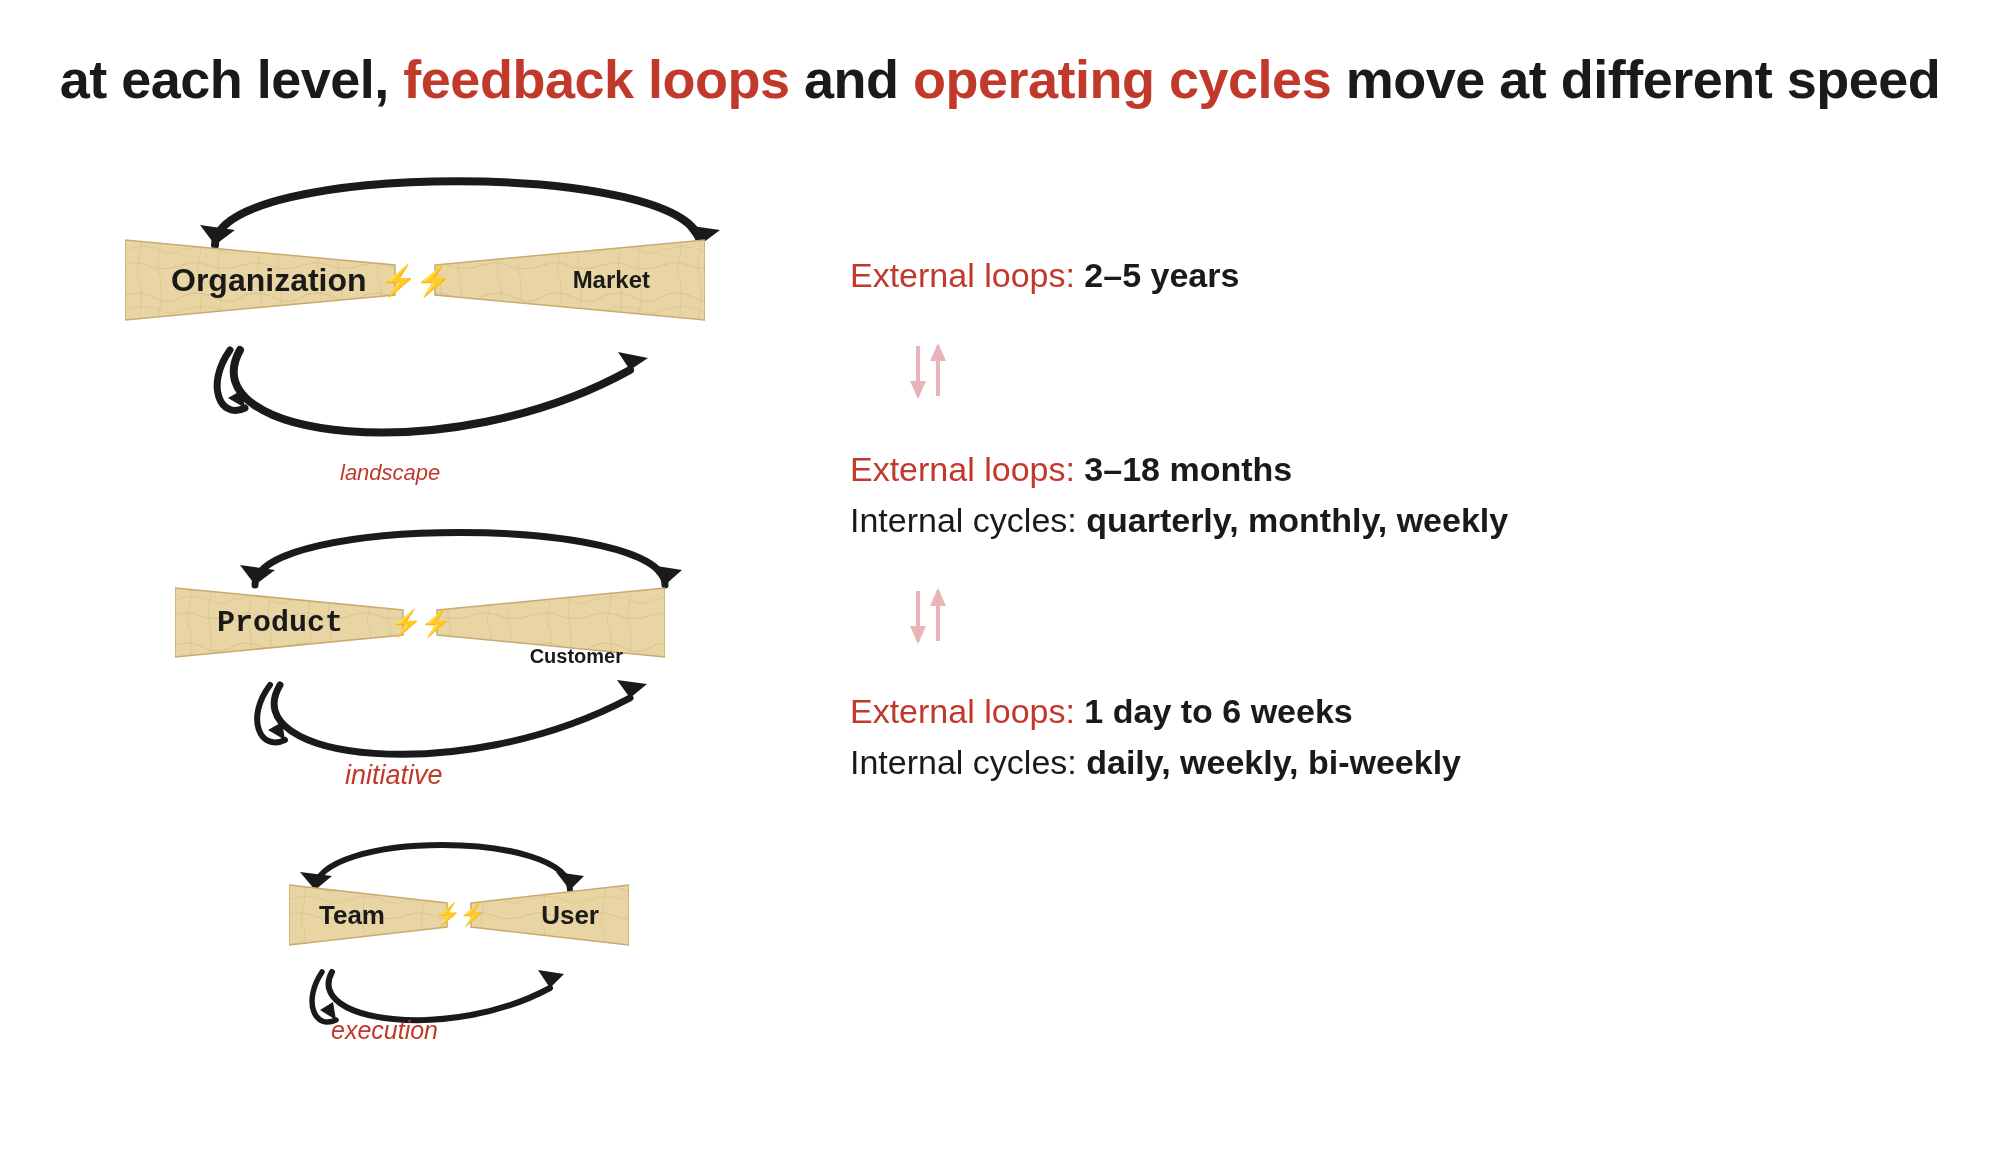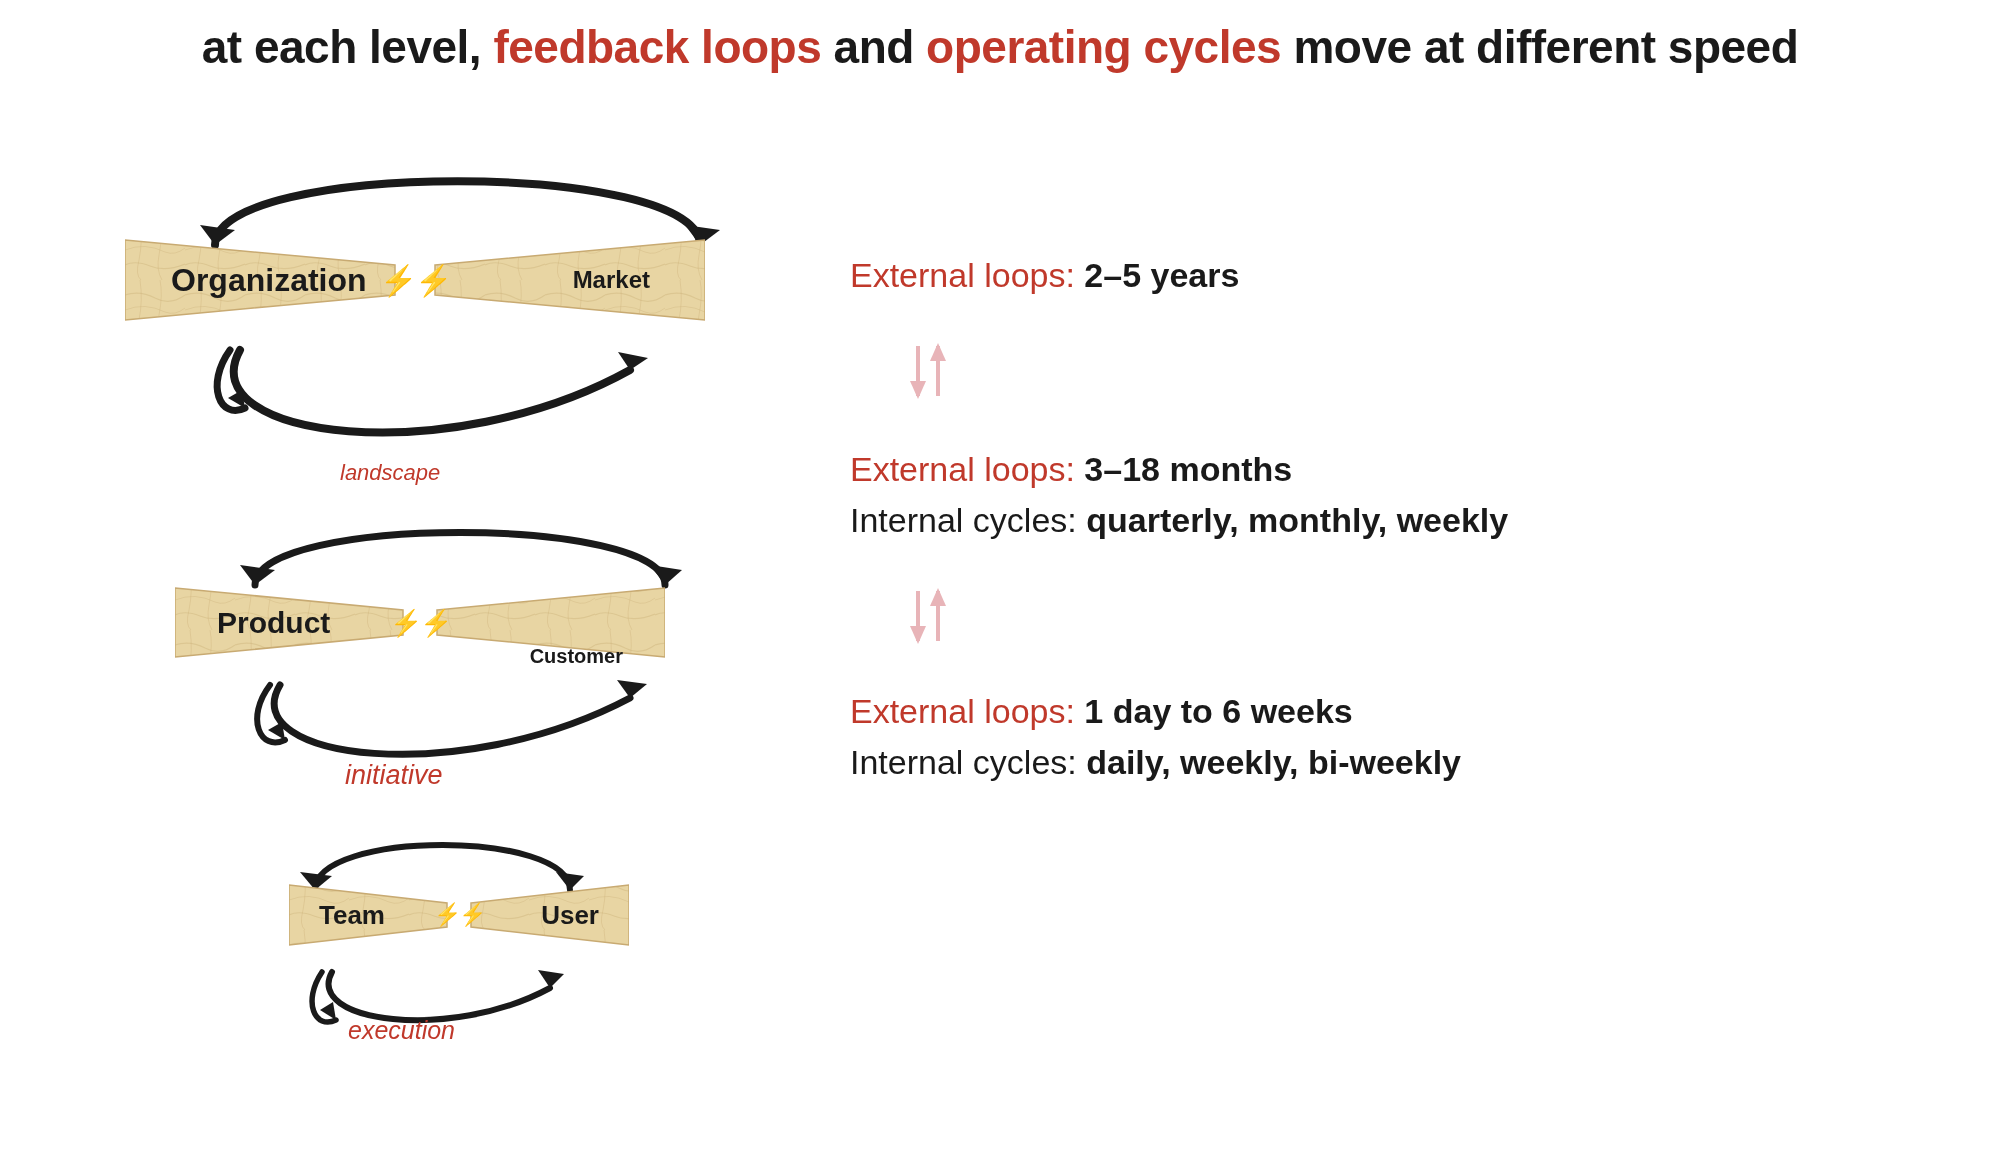--- a/index.html
+++ b/index.html
@@ -7,22 +7,22 @@
       width: 2000px;
       height: 1158px;
       background: #ffffff;
       font-family: 'Arial', sans-serif;
       overflow: hidden;
       position: relative;
     }
 
     .page-title {
       text-align: center;
-      padding-top: 20px;
-      font-size: 46px;
+      padding-top: 48px;
+      font-size: 54px;
       font-weight: 700;
       color: #1a1a1a;
       letter-spacing: -0.5px;
     }
     .page-title .highlight {
       color: #c0392b;
     }
 
     .diagram-area {
       position: absolute;
@@ -237,21 +237,21 @@
             <path d="M0 15 Q15 10 30 18 Q45 26 60 15" stroke="#d4bc85" stroke-width="1.2" fill="none" opacity="0.6"></path>
             <path d="M0 30 Q20 22 40 32 Q50 36 60 28" stroke="#d4bc85" stroke-width="1" fill="none" opacity="0.5"></path>
             <path d="M0 45 Q10 40 25 46 Q40 52 60 44" stroke="#d4bc85" stroke-width="1.2" fill="none" opacity="0.6"></path>
             <path d="M15 0 Q18 20 14 40 Q10 55 16 60" stroke="#c8aa72" stroke-width="0.8" fill="none" opacity="0.4"></path>
             <path d="M35 0 Q38 15 34 35 Q31 50 37 60" stroke="#c8aa72" stroke-width="0.8" fill="none" opacity="0.4"></path>
           </pattern>
         </defs>
         <polygon points="0,18 228,40 228,65 0,87" fill="url(#wood2)" stroke="#c8aa72" stroke-width="1.5"></polygon>
         <polygon points="262,40 490,18 490,87 262,65" fill="url(#wood2)" stroke="#c8aa72" stroke-width="1.5"></polygon>
       </svg>
-      <span style="position:absolute; left:42px; top:50%; transform:translateY(-50%); font-size:30px; font-weight:700; color:#1a1a1a;">Product</span>
+      <span style="position:absolute; left:42px; top:50%; transform:translateY(-50%); font-size:30px; font-weight:700; color:#1a1a1a;font-family:Liberation Mono, monospace;">Product</span>
       <span style="position:absolute; right:42px; top:50%; transform:translateY(-50%); font-size:20px; font-weight:700; color:#1a1a1a;margin-top:33px;">Customer</span>
       <span style="position:absolute; left:50%; top:50%; transform:translate(-50%,-50%); font-size:26px; color:#c0392b; font-weight:900; letter-spacing:-3px; white-space:nowrap;">⚡⚡</span>
     </div>
   </div>
 
   <div style="position:absolute; top:630px; left:285px; font-size:27px; color:#c0392b; font-style:italic;">initiative</div>
 
   <div id="row-team" class="bowtie-row" style="position:absolute;padding-left:44px;">
     <div class="bowtie-shape bowtie-small">
       <svg viewBox="0 0 340 90" xmlns="http://www.w3.org/2000/svg">
@@ -266,21 +266,21 @@
         </defs>
         <polygon points="0,15 158,33 158,57 0,75" fill="url(#wood3)" stroke="#c8aa72" stroke-width="1.5"></polygon>
         <polygon points="182,33 340,15 340,75 182,57" fill="url(#wood3)" stroke="#c8aa72" stroke-width="1.5"></polygon>
       </svg>
       <span style="position:absolute; left:30px; top:50%; transform:translateY(-50%); font-size:26px; font-weight:700; color:#1a1a1a;">Team</span>
       <span style="position:absolute; right:30px; top:50%; transform:translateY(-50%); font-size:26px; font-weight:700; color:#1a1a1a;">User</span>
       <span style="position:absolute; left:50%; top:50%; transform:translate(-50%,-50%); font-size:22px; color:#c0392b; font-weight:900; letter-spacing:-3px; white-space:nowrap;">⚡⚡</span>
     </div>
   </div>
 
-  <div style="position:absolute; top:886px; left:288px; font-size:25px; color:#c0392b; font-style:italic;">execution</div>
+  <div style="position:absolute; top:886px; left:271px; font-size:25px; color:#c0392b; font-style:italic;">execution</div>
 
 </div>
 
 <div class="info-panel">
 
   <div class="info-block info-block-1" style="margin-top: 110px;">
     <div class="info-line">
       <span class="label">External loops: </span><span class="value">2–5 years</span>
     </div>
   </div>

